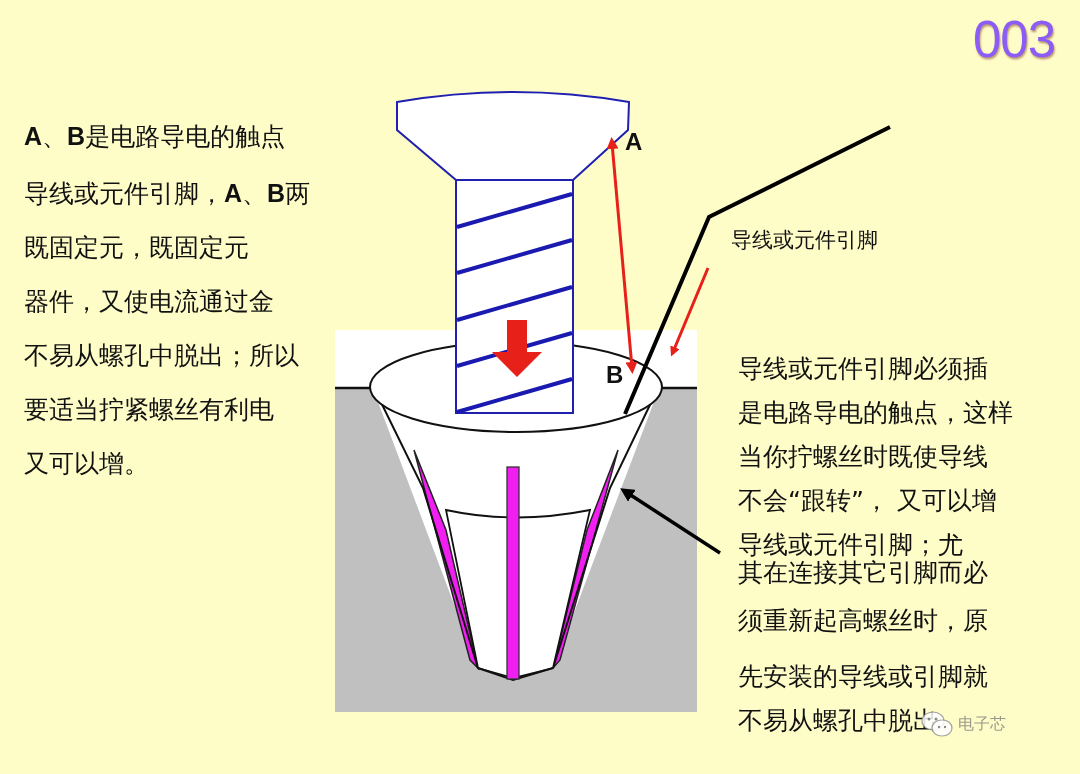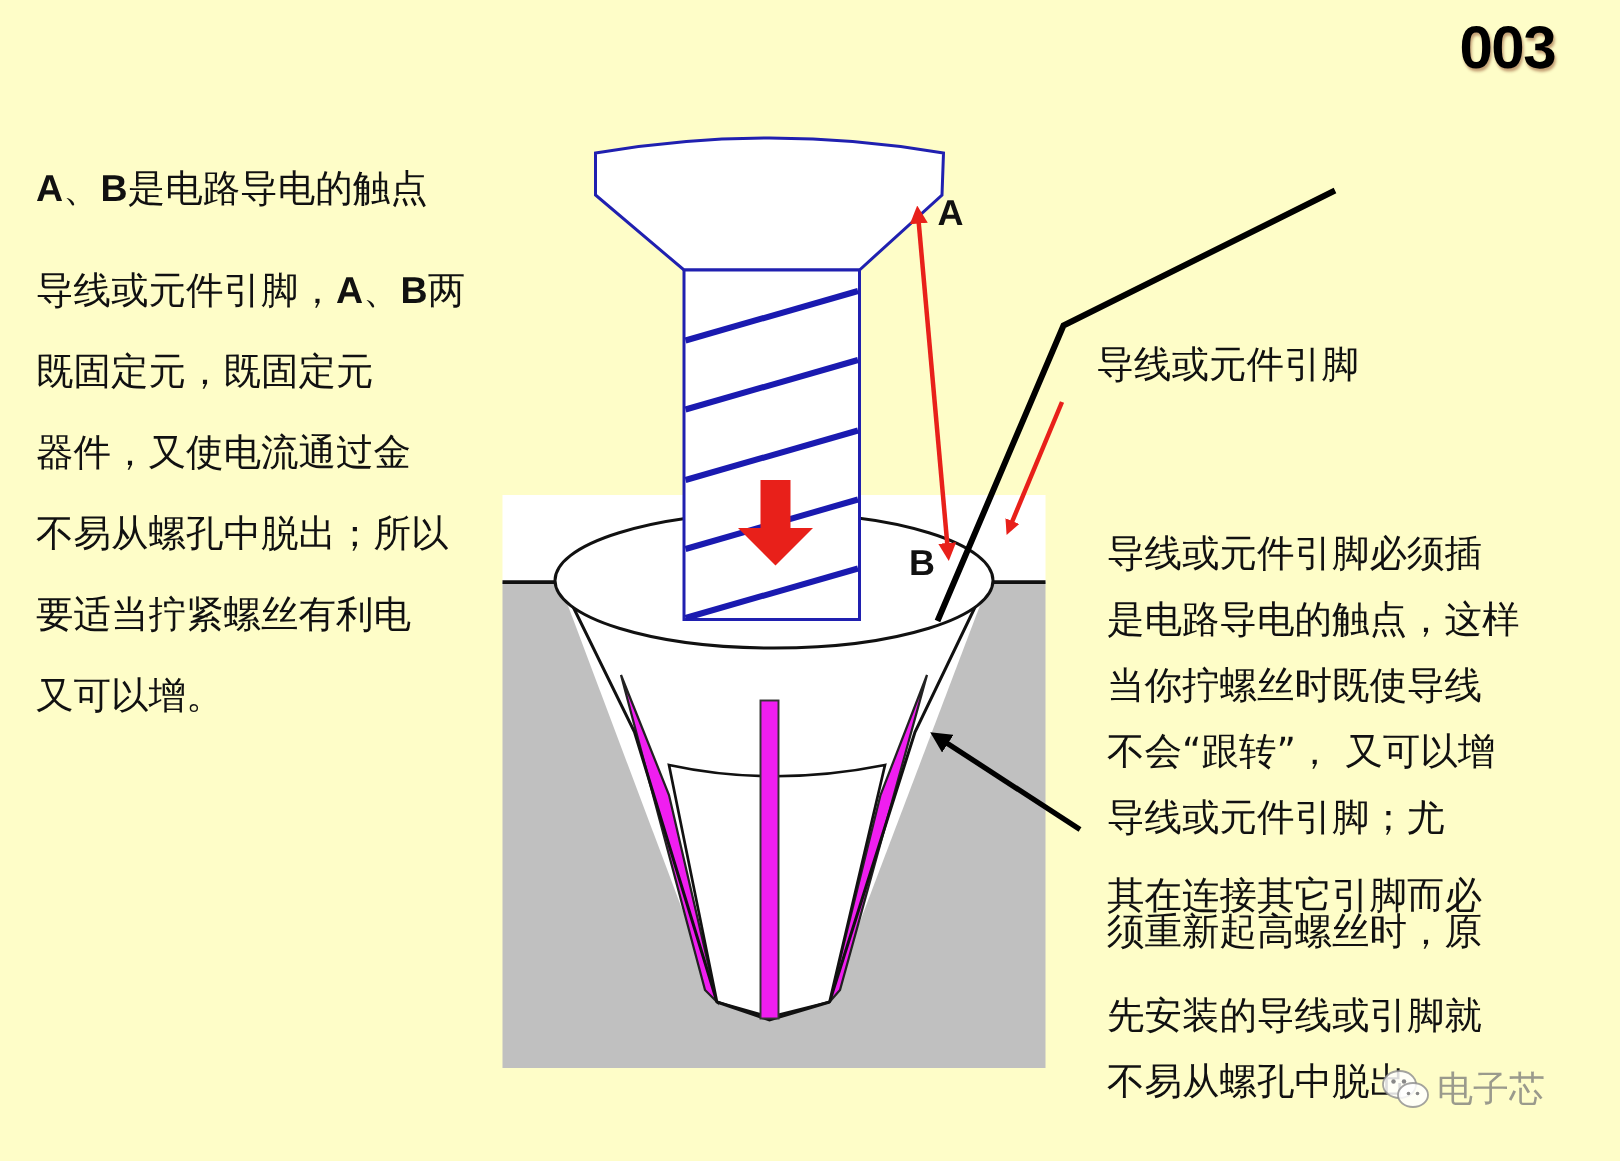--- a/index.html
+++ b/index.html
@@ -13,23 +13,23 @@
       position: relative;
       overflow: hidden;
       font-family: "DejaVu Sans", sans-serif;
       color: #111;
     }
     .slide-number {
       position: absolute;
       left: 973px;
       top: 10px;
       font-family: "Liberation Sans", sans-serif;
-      font-weight: bold;
-      font-size: 40px;
-      color: #000000;
+      font-weight: normal;
+      font-size: 51px;
+      color: #8b5cf6;
       letter-spacing: -1px;
       text-shadow: 1px 2px 2px rgba(120, 40, 10, 0.45);
     }
     .left-text {
       position: absolute;
       left: 24px;
       top: 113px;
       width: 320px;
       font-size: 25px;
       line-height: 1;
@@ -51,59 +51,59 @@
     }
     .right-text .line {
       position: absolute;
       left: 0;
       white-space: nowrap;
     }
     .wire-label {
       position: absolute;
       left: 731px;
       top: 226px;
-      font-size: 25px;
+      font-size: 21px;
       white-space: nowrap;
     }
     .diagram {
       position: absolute;
       left: 0;
       top: 0;
       width: 1080px;
       height: 774px;
     }
     .label-ab {
       font-family: "Liberation Sans", sans-serif;
       font-weight: bold;
       font-size: 24px;
       fill: #111;
     }
     .watermark {
       position: absolute;
       left: 920px;
       top: 710px;
-      font-size: 24px;
+      font-size: 16px;
       color: rgba(120, 120, 120, 0.75);
       white-space: nowrap;
       display: flex;
       align-items: center;
       gap: 4px;
     }
     .watermark .wm-icon {
       width: 34px;
       height: 28px;
     }
   </style>
 </head>
 <body>
 
 <div class="slide-number">003</div>
 
 <div class="left-text">
-  <div class="line" style="top:0px">
+  <div class="line" style="top:11px">
     <b>A</b><span>、</span><b>B</b><span>是电路导电的触点</span>
   </div>
   <div class="line" style="top:68px">
     <span>导线或元件引脚，</span><b>A</b><span>、</span><b>B</b><span>两</span>
   </div>
   <div class="line" style="top:122px">既固定元，既固定元</div>
   <div class="line" style="top:176px">器件，又使电流通过金</div>
   <div class="line" style="top:230px">不易从螺孔中脱出；所以</div>
   <div class="line" style="top:284px">要适当拧紧螺丝有利电</div>
   <div class="line" style="top:338px">又可以增。</div>
@@ -175,21 +175,21 @@
 </svg>
 
 <div class="wire-label">导线或元件引脚</div>
 
 <div class="right-text">
   <div class="line" style="top:0px">导线或元件引脚必须插</div>
   <div class="line" style="top:44px">是电路导电的触点，这样</div>
   <div class="line" style="top:88px">当你拧螺丝时既使导线</div>
   <div class="line" style="top:132px">不会“跟转”， 又可以增</div>
   <div class="line" style="top:176px">导线或元件引脚；尤</div>
-  <div class="line" style="top:228px">其在连接其它引脚而必</div>
+  <div class="line" style="top:204px">其在连接其它引脚而必</div>
   <div class="line" style="top:252px">须重新起高螺丝时，原</div>
   <div class="line" style="top:308px">先安装的导线或引脚就</div>
   <div class="line" style="top:352px">不易从螺孔中脱出</div>
 </div>
 
 <div class="watermark">
   <svg class="wm-icon" viewBox="0 0 34 28">
     <ellipse cx="13" cy="11" rx="11" ry="9" fill="rgba(255,255,255,0.85)" stroke="rgba(140,140,140,0.8)" stroke-width="1.2"></ellipse>
     <ellipse cx="22" cy="18" rx="10" ry="8" fill="rgba(255,255,255,0.85)" stroke="rgba(140,140,140,0.8)" stroke-width="1.2"></ellipse>
     <circle cx="9" cy="9" r="1.5" fill="#888"></circle>

